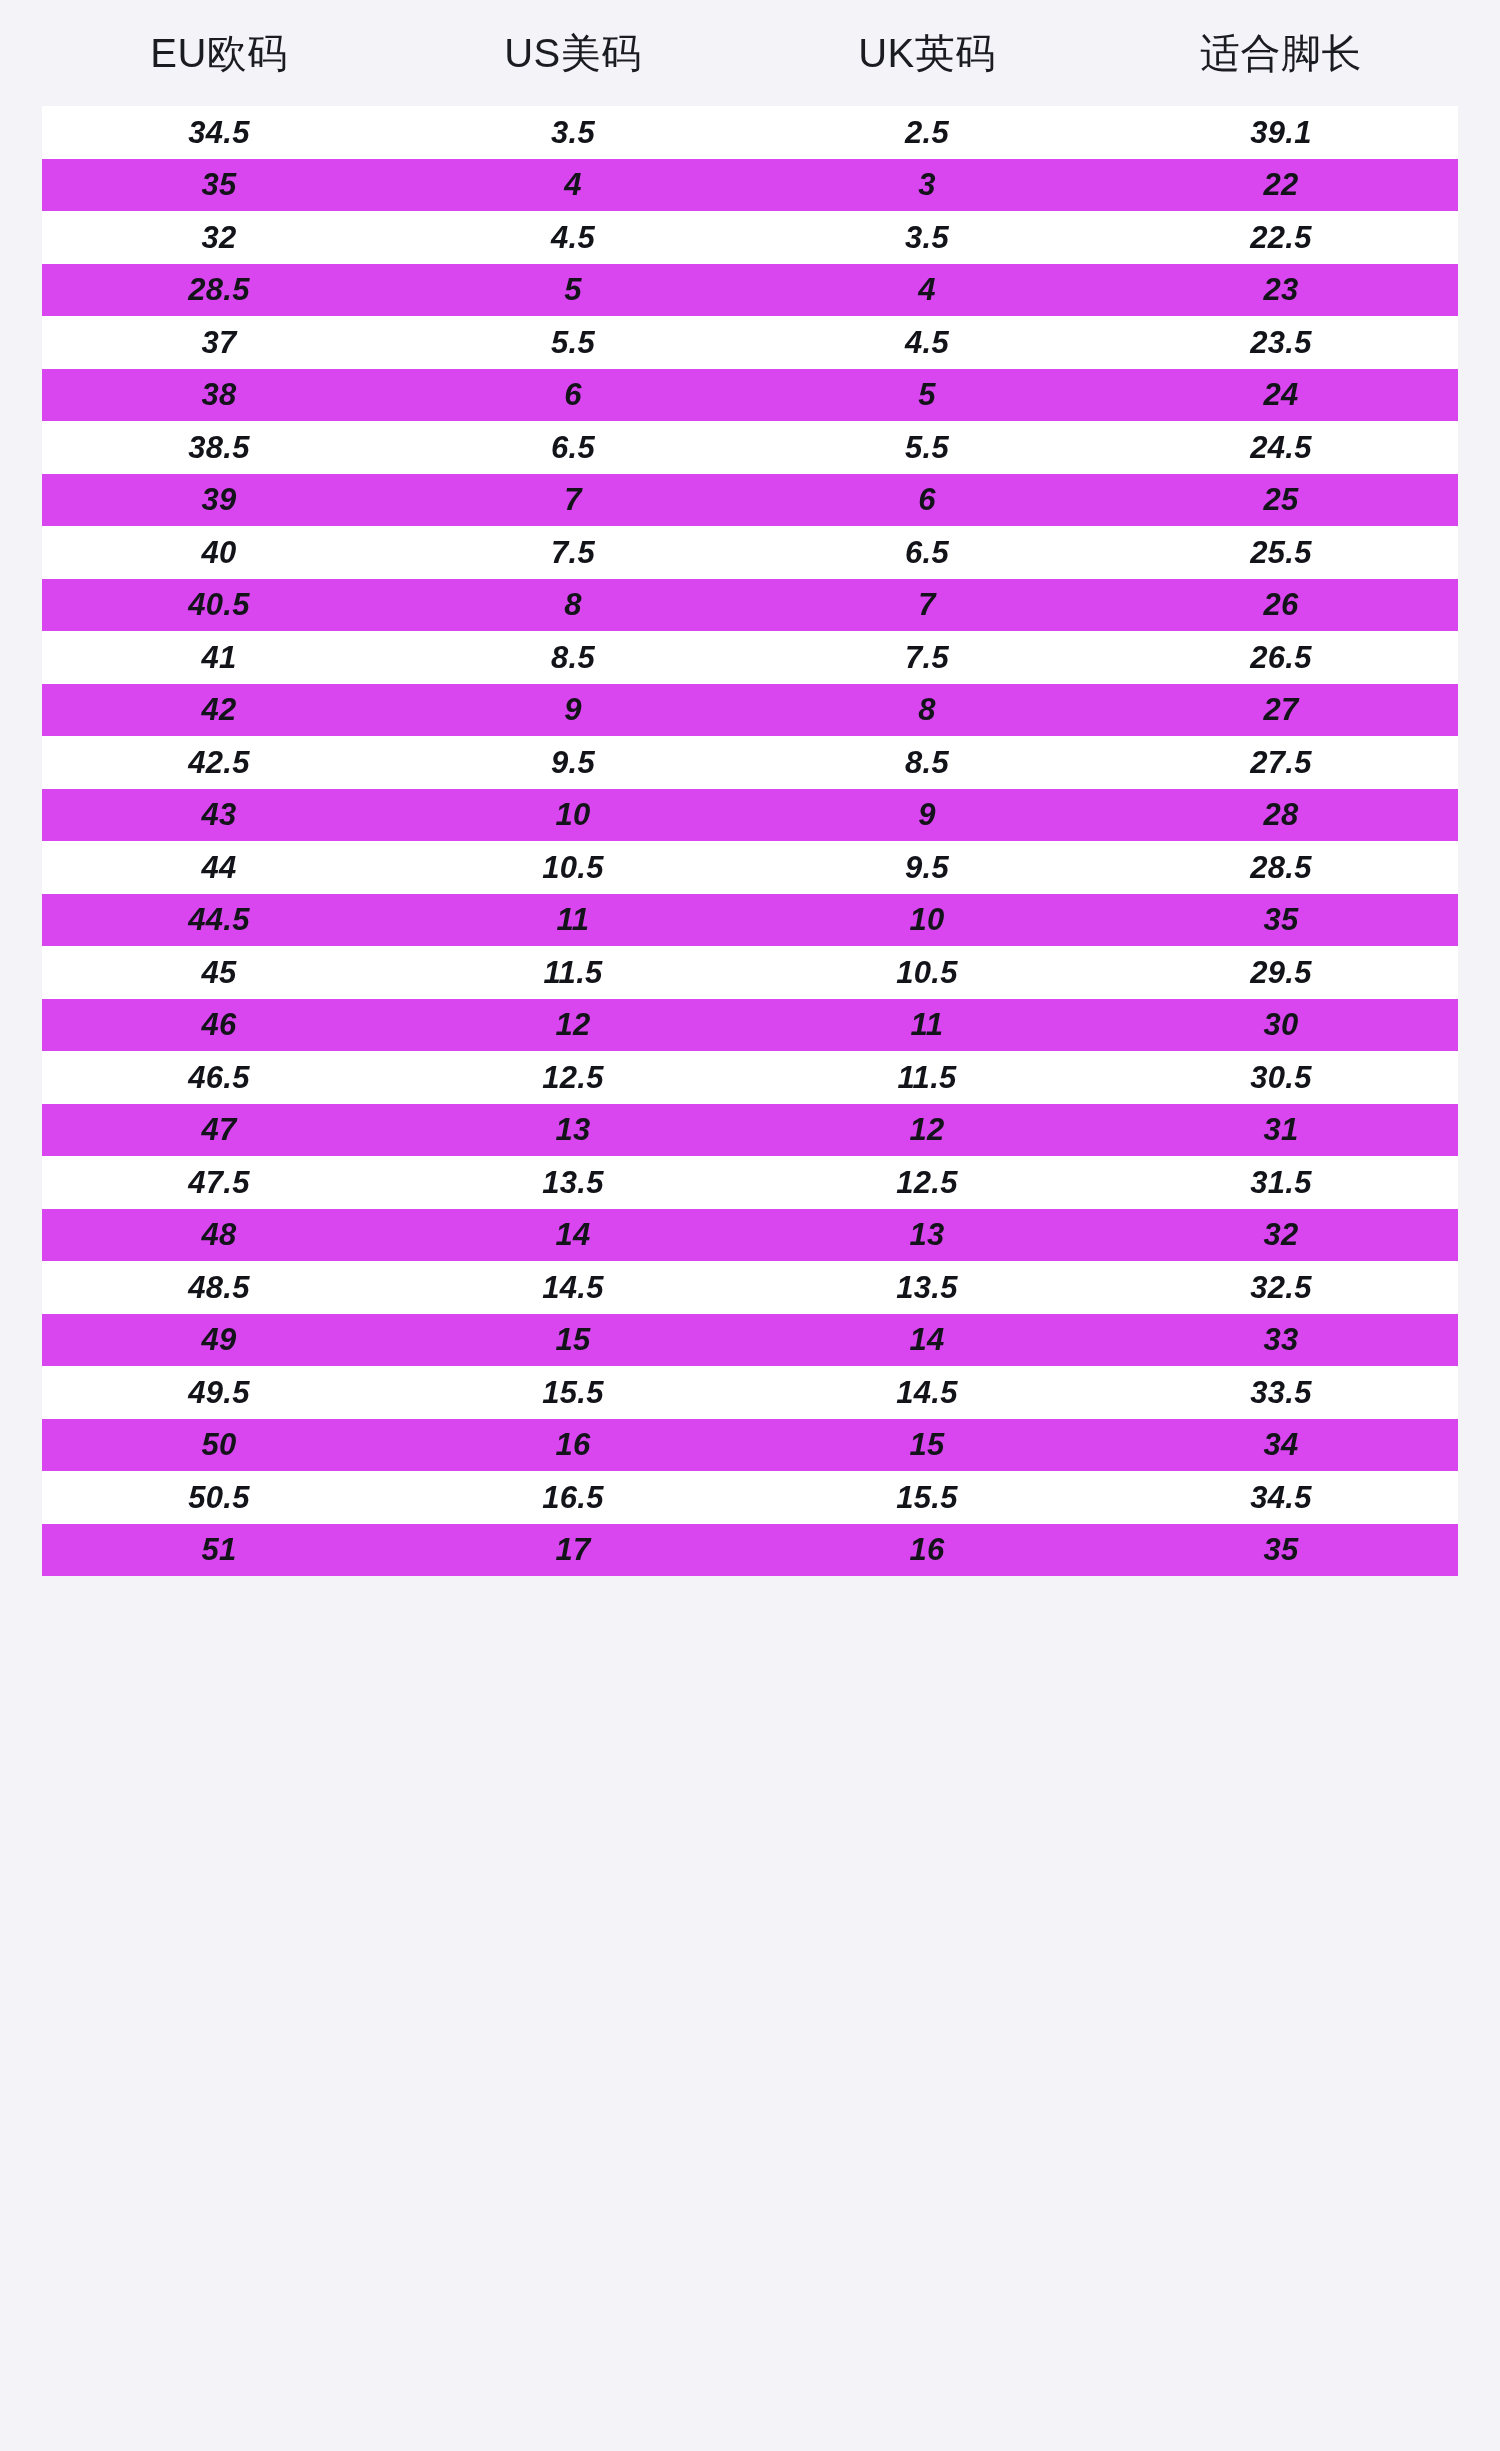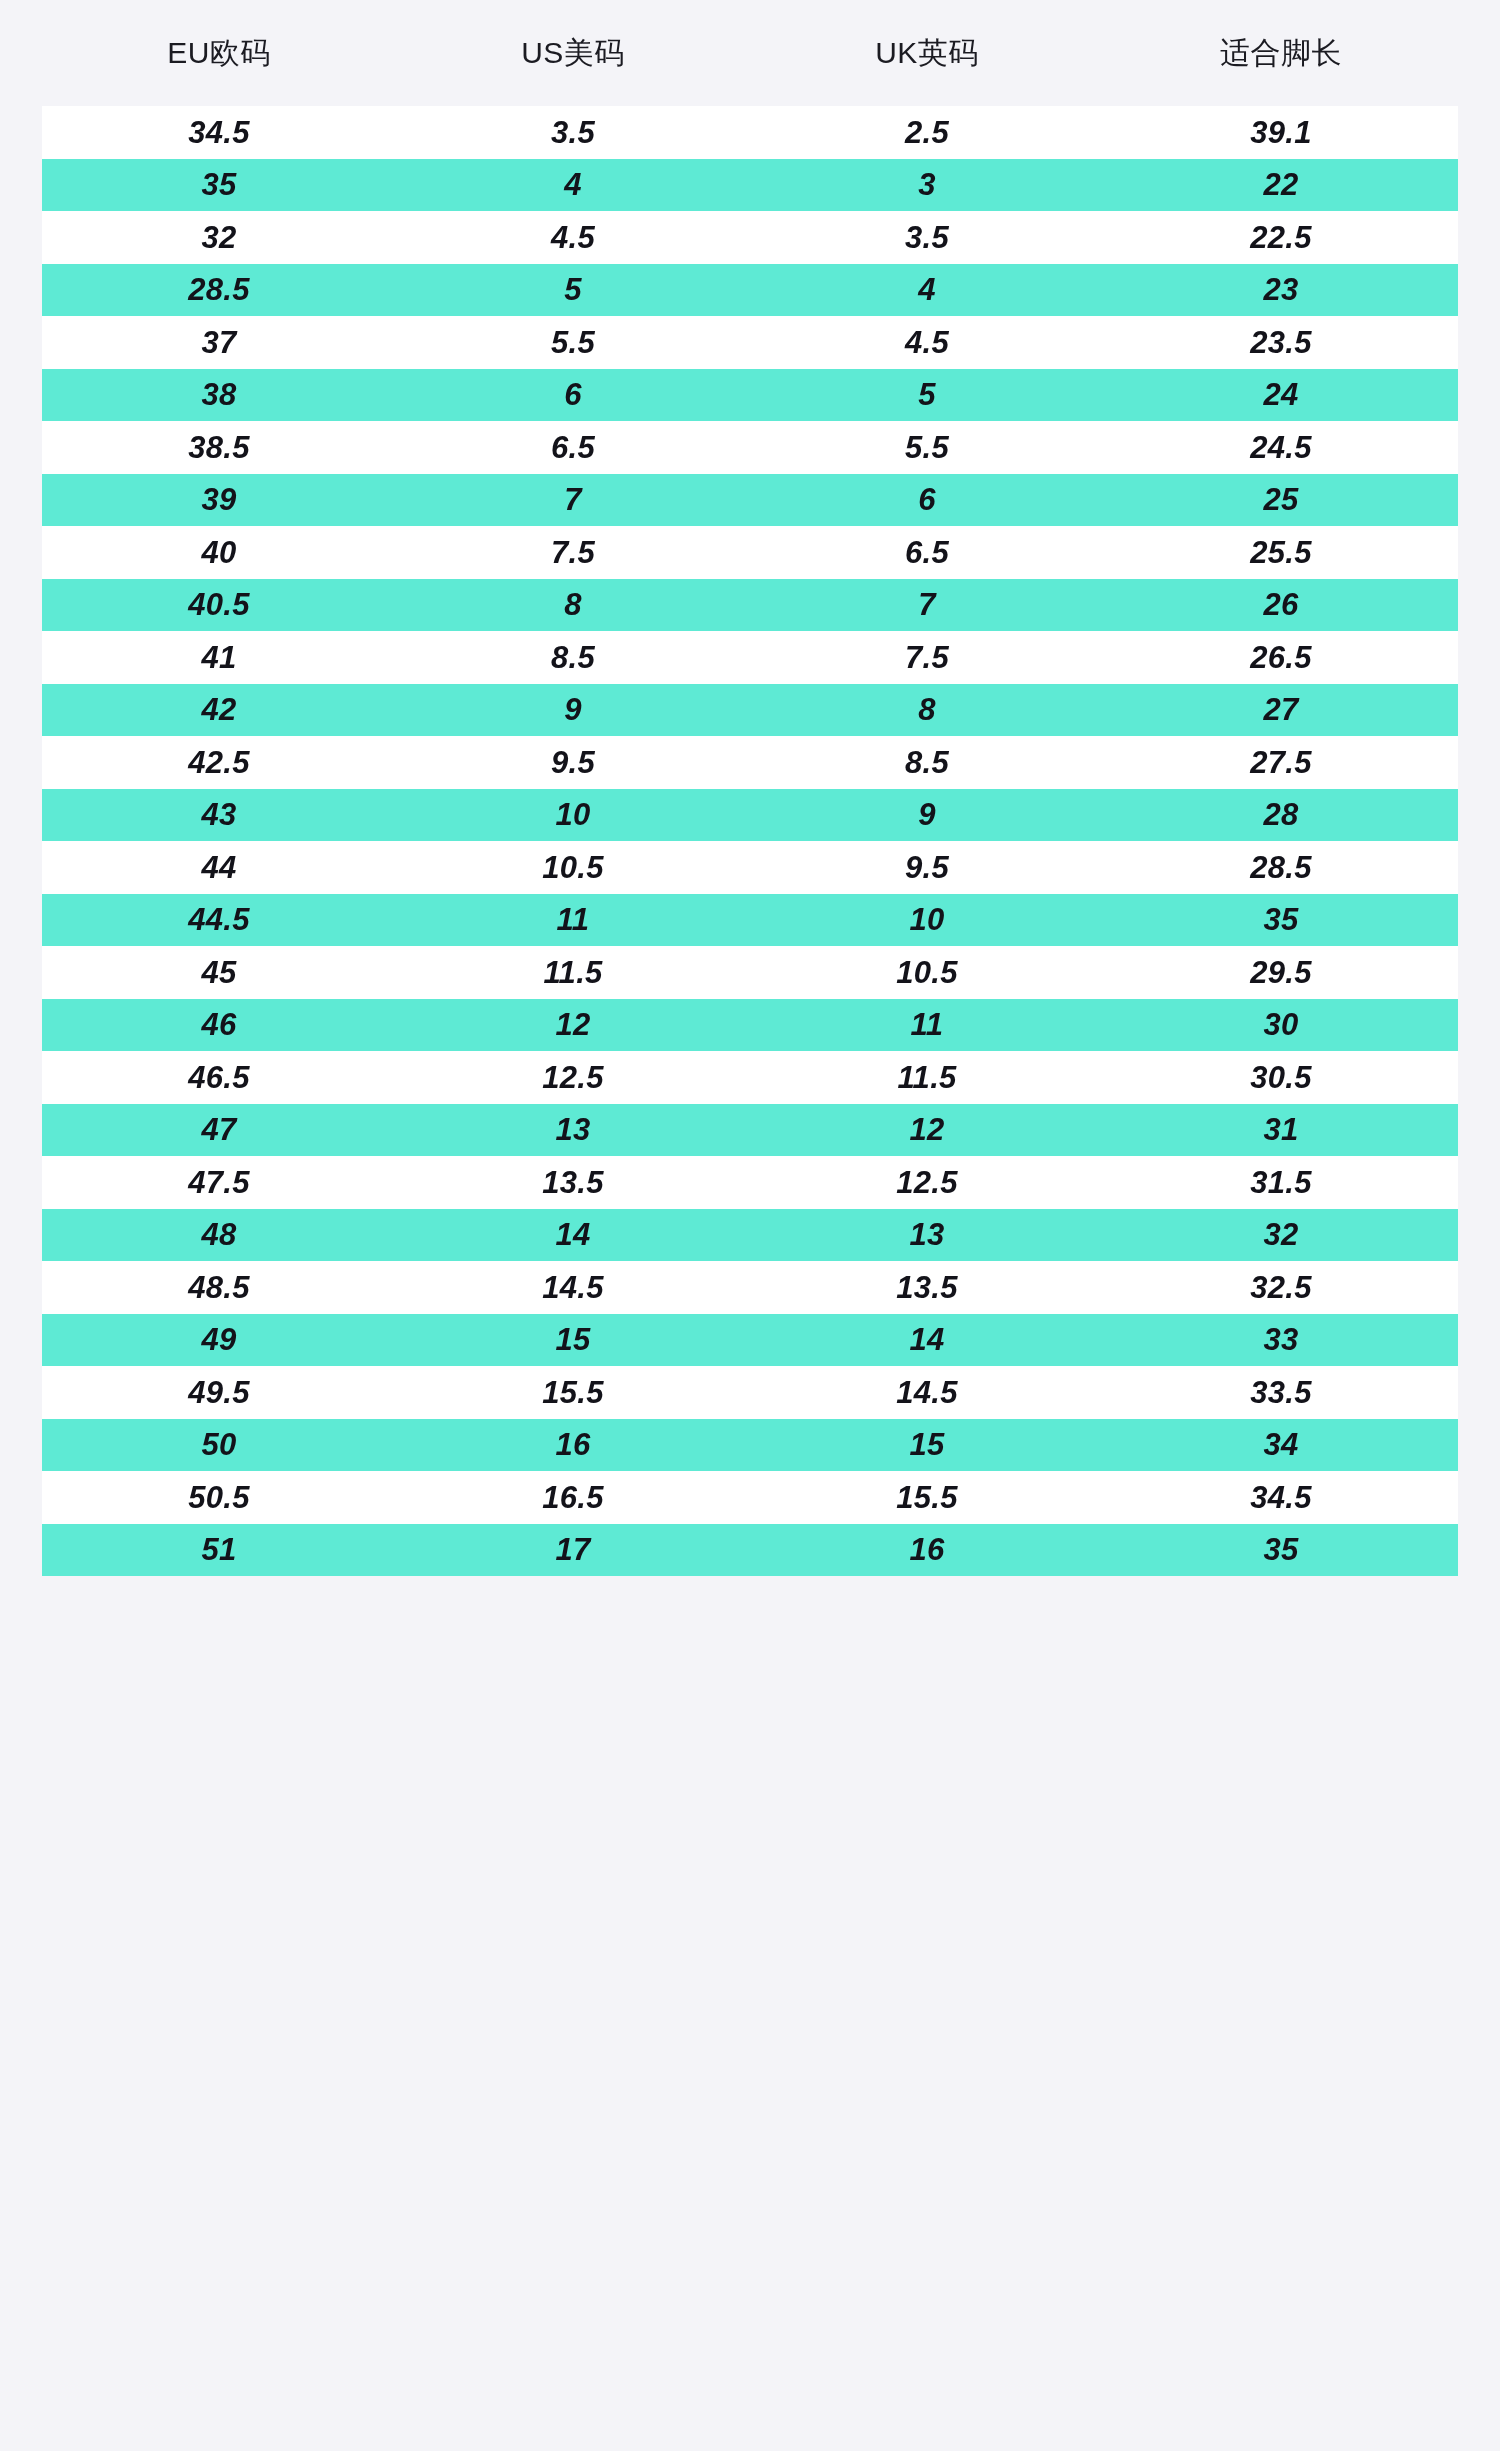--- a/index.html
+++ b/index.html
@@ -28,21 +28,21 @@
     display: flex;
     width: 1416px;
     margin: 0 auto;
     height: 106px;
     align-items: center;
     background: #f4f4f8;
   }
   .table-header .cell {
     flex: 1 1 0;
     text-align: center;
-    font-size: 30px;
+    font-size: 40px;
     font-weight: 400;
     color: #1b1b22;
     letter-spacing: 0.5px;
     line-height: 1;
   }
 
   
   .table-body {
     width: 1500px;
     font-style: italic;
@@ -59,21 +59,21 @@
   .table-row.row-white {
     width: 1416px;
     margin: 0 auto;
     background: #ffffff;
   }
 
   
   .table-row.row-grey {
     width: 1416px;
     margin: 0 auto;
-    background: #5eead4;
+    background: #d946ef;
   }
 
   .table-row .cell {
     flex: 1 1 0;
     text-align: center;
     font-size: 31px;
     font-weight: 700;
     color: #13131a;
     line-height: 1;
     letter-spacing: 0.3px;

